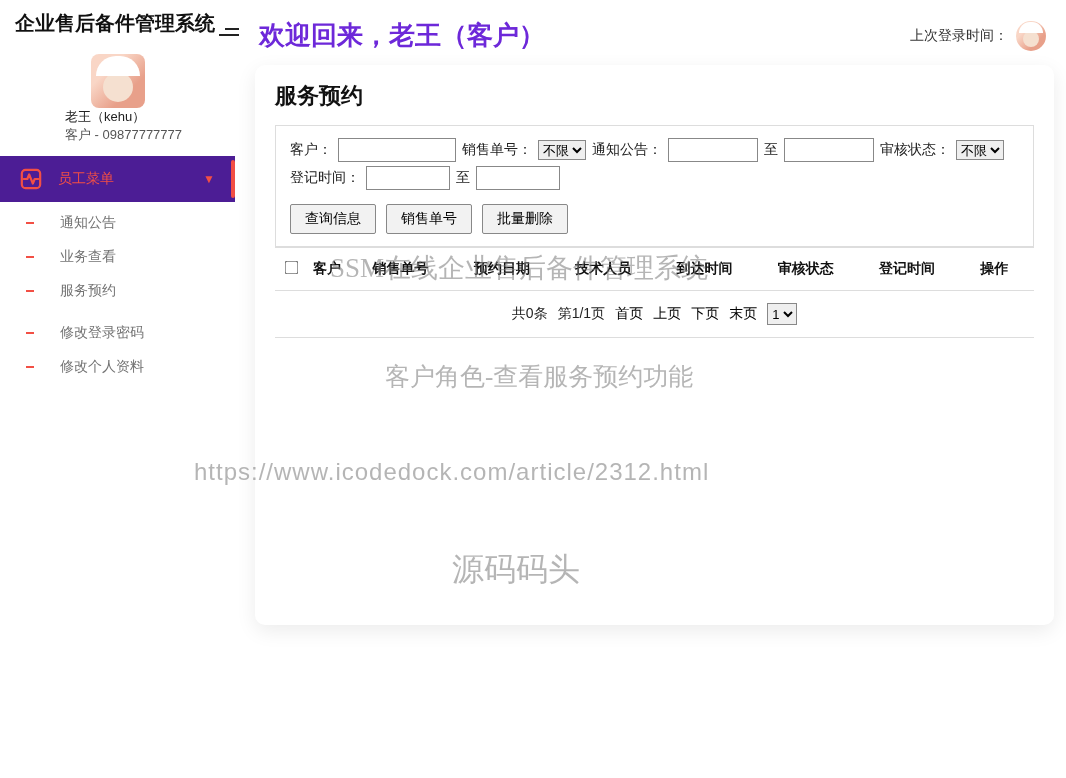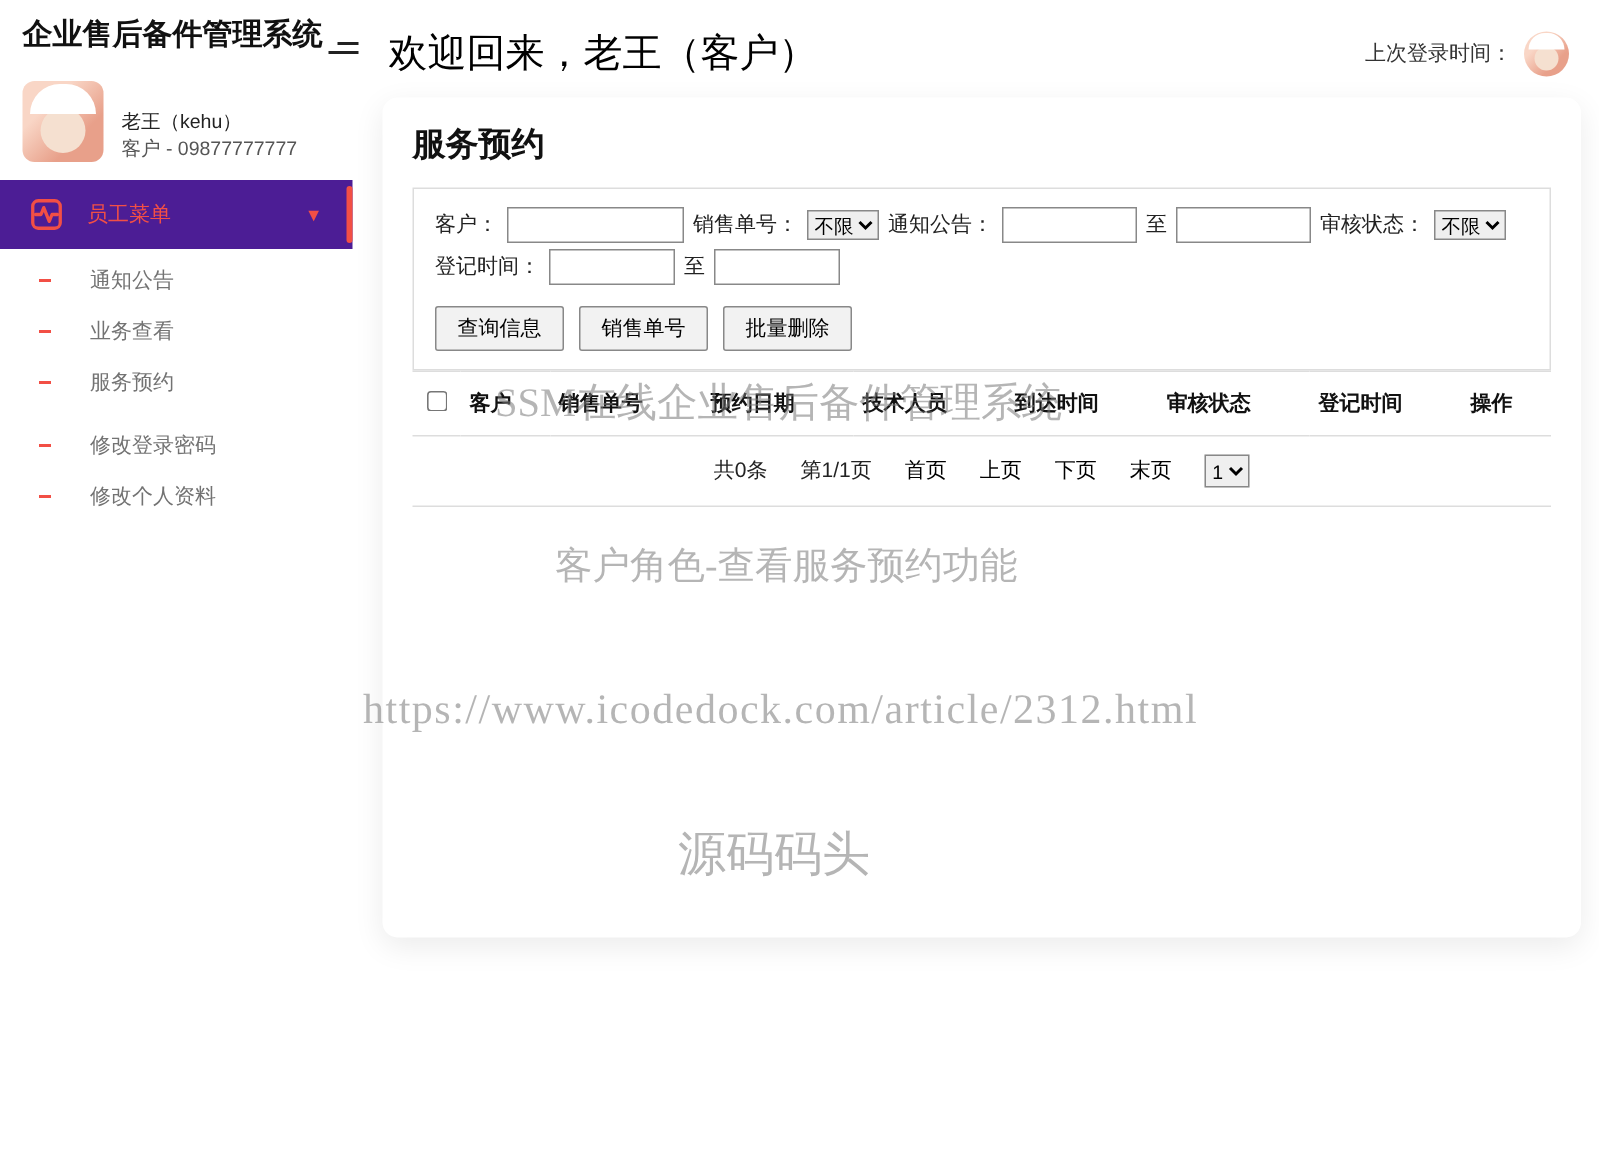--- a/index.html
+++ b/index.html
@@ -41,22 +41,23 @@
     .hamburger-icon span {
       display: block;
       height: 2px;
       background: #222;
       margin-bottom: 4px;
     }
     .hamburger-icon span:first-child { width: 14px; margin-left: 6px;}
     .hamburger-icon span:last-child { width: 20px; margin-bottom: 0;}
     .user-card {
       display: flex;
-      align-items: flex-end;
+      align-items: center;
       padding: 8px 15px 12px 15px;
+      flex-direction: column;
     }
     .avatar {
       width: 54px;
       height: 54px;
       border-radius: 8px;
       background: linear-gradient(135deg, #f9d6c6 30%, #e8a08a 70%);
       position: relative;
       overflow: hidden;
       flex-shrink: 0;
     }
@@ -158,22 +159,22 @@
       padding: 0 12px 0 20px;
     }
     .top-bar {
       display: flex;
       align-items: center;
       justify-content: space-between;
       padding: 18px 8px 12px 4px;
     }
     .welcome {
       font-size: 26px;
-      font-weight: normal;
-      color: #000000;
+      font-weight: bold;
+      color: #6d28d9;
     }
     .last-login {
       display: flex;
       align-items: center;
       font-size: 14px;
       color: #333;
     }
     .small-avatar {
       width: 30px;
       height: 30px;
@@ -266,21 +267,21 @@
       border-top: 1px solid #ddd;
       border-bottom: 1px solid #ddd;
     }
     .data-table th.chk { width: 32px; text-align: center;}
     .data-table th input[type="checkbox"] { transform: scale(1.05); }
 
     .pagination {
       display: flex;
       align-items: center;
       justify-content: center;
-      gap: 22px;
+      gap: 10px;
       font-size: 14px;
       color: #222;
       padding: 12px 0;
       border-bottom: 1px solid #ddd;
     }
     .pagination .pg-link { color: #000; cursor: pointer; }
     .pagination select {
       border: 1px solid #888;
       height: 22px;
       font-size: 13px;
@@ -289,22 +290,22 @@
     
     .watermark {
       position: absolute;
       color: rgba(120,120,120,0.55);
       font-family: Liberation Serif, serif;
       pointer-events: none;
       z-index: 5;
       white-space: nowrap;
     }
     .wm1 { left: 330px; top: 250px; font-size: 27px; font-weight: 500;}
-    .wm2 { left: 370px; top: 360px; font-size: 25px; }
-    .wm3 { left: 194px; top: 458px; font-size: 28px; font-family: Liberation Serif, serif; letter-spacing: 1px; margin-left: 48px;}
+    .wm2 { left: 385px; top: 360px; font-size: 25px; }
+    .wm3 { left: 194px; top: 458px; font-size: 24px; font-family: Liberation Sans, sans-serif; letter-spacing: 1px;}
     .wm4 { left: 452px; top: 548px; font-size: 32px; font-weight: 500;}
   </style>
 </head>
 <body>
 
 <div class="layout">
 
   <aside class="sidebar">
     <div class="logo-area">
       <span>企业售后备件管理系统</span>

